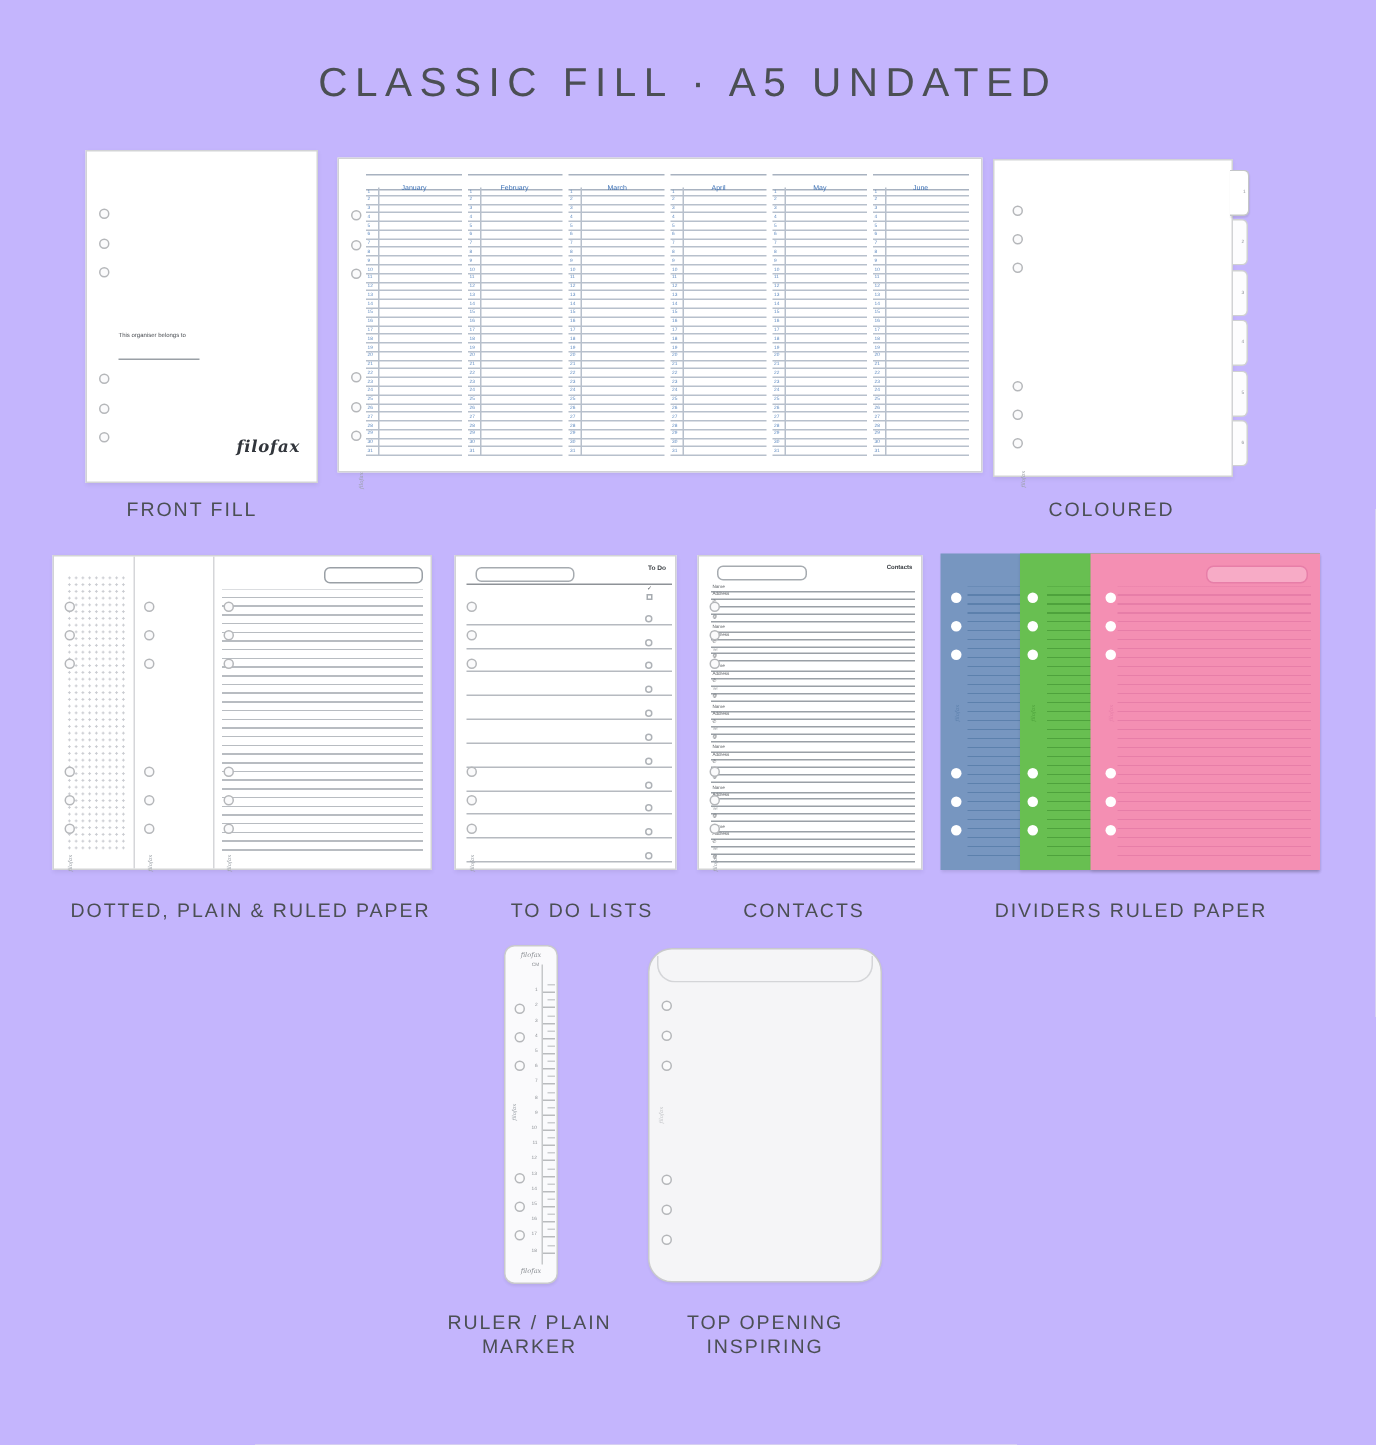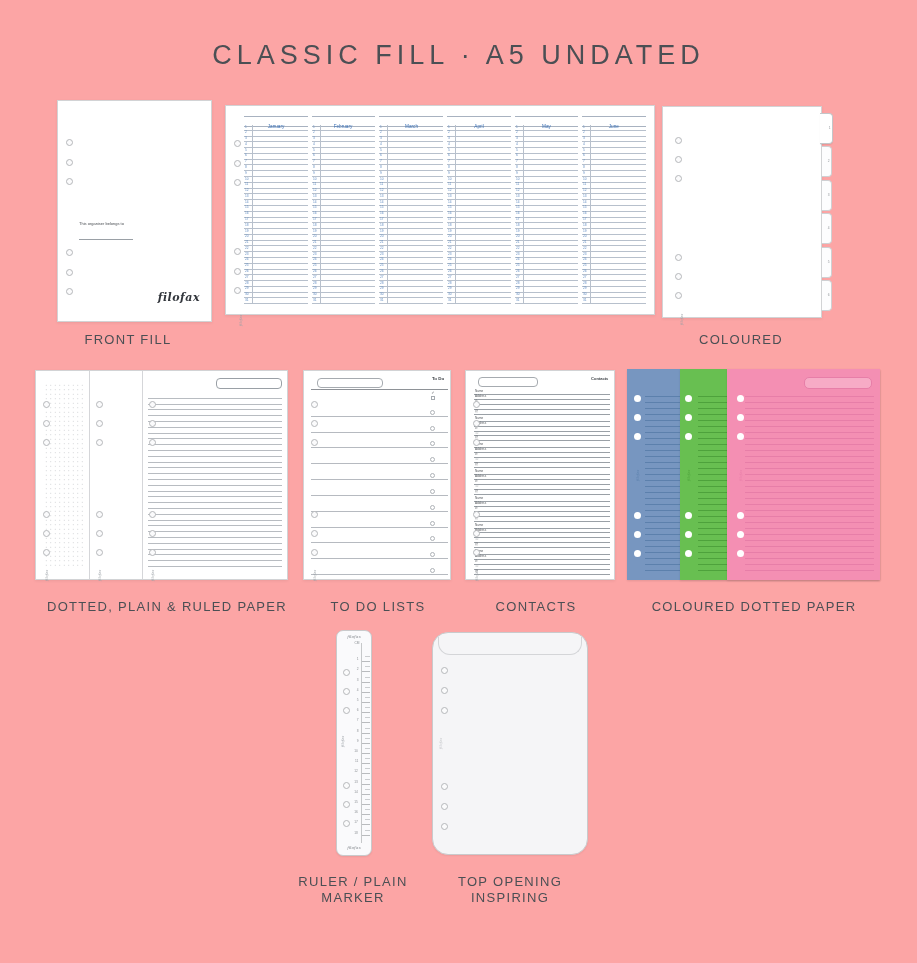--- a/index.html
+++ b/index.html
@@ -1,16 +1,16 @@
 <!DOCTYPE html>
 <html><head>
 <meta charset="utf-8">
 <style>
   html,body{margin:0;padding:0;background:#e5e5e7;}
-  .stage{position:relative;width:917px;height:963px;background:#fca5a5;overflow:hidden;
+  .stage{position:relative;width:917px;height:963px;background:#c4b5fd;overflow:hidden;
          font-family:"Liberation Sans",sans-serif;}
   .title{position:absolute;left:0;right:0;top:40px;text-align:center;font-size:27px;
          letter-spacing:5px;color:#4b4f54;font-weight:400;}
   .caption{position:absolute;text-align:center;font-size:13px;letter-spacing:1.3px;
          color:#4b4f54;white-space:pre-line;line-height:16px;}
   .sheet{position:absolute;background:#fff;border:1px solid #d2d3d5;box-sizing:border-box;
          box-shadow:0 1px 3px rgba(0,0,0,.07);}
   .hole{position:absolute;width:7px;height:7px;border-radius:50%;background:#fbfbfc;
         border:1px solid #b5b7ba;box-sizing:border-box;}
   .hole.white{background:#fff;border:none;}
@@ -826,21 +826,21 @@
         </div>
       </div>
   <div class="hole" style="left: 7px; top: 30px;"></div>
       <div class="hole" style="left: 7px; top: 49px;"></div>
       <div class="hole" style="left: 7px; top: 68px;"></div>
       <div class="hole" style="left: 7px; top: 140px;"></div>
       <div class="hole" style="left: 7px; top: 159px;"></div>
       <div class="hole" style="left: 7px; top: 178px;"></div>
       <div class="vlogo" style="left: 9px; top: 210px;">filofax</div>
     </div>
-  <div class="caption" style="left:308px;top:599px;width:140px;">TO DO LISTS</div>
+  <div class="caption" style="left:318px;top:599px;width:140px;">TO DO LISTS</div>
 
   <div id="contacts" class="sheet" style="left:465px;top:370px;width:150px;height:210px;">
     <div class="ct-titlebox"></div>
     <div class="ct-header">Contacts</div>
     <div id="ct-blocks" class="ct-blocks">
         <div class="ct-block">
           <div class="ct-row">
             <div class="ct-label">Name</div>
           </div>
           <div class="ct-row">
@@ -995,21 +995,21 @@
         <div class="col-titlebox" style="border-color: rgb(231, 126, 168);"></div>
         <div class="hole white" style="left: 10px; top: 26px;"></div>
         <div class="hole white" style="left: 10px; top: 45px;"></div>
         <div class="hole white" style="left: 10px; top: 64px;"></div>
         <div class="hole white" style="left: 10px; top: 143px;"></div>
         <div class="hole white" style="left: 10px; top: 162px;"></div>
         <div class="hole white" style="left: 10px; top: 181px;"></div>
         <div class="vlogo" style="left: 12px; top: 112px; color: rgb(231, 126, 168);">filofax</div>
       </div>
     </div>
-  <div class="caption" style="left:614px;top:599px;width:280px;">COLOURED DOTTED PAPER</div>
+  <div class="caption" style="left:614px;top:599px;width:280px;">DIVIDERS RULED PAPER</div>
 
   <div id="ruler">
     <div class="rl-logo top">filofax</div>
     <div class="rl-cm">CM</div>
     <div class="rl-rule"></div>
     <div class="rl-logo bottom">filofax</div>
   <div class="hole" style="left: 6px; top: 38px;"></div>
       <div class="hole" style="left: 6px; top: 57px;"></div>
       <div class="hole" style="left: 6px; top: 76px;"></div>
       <div class="hole" style="left: 6px; top: 151px;"></div>

